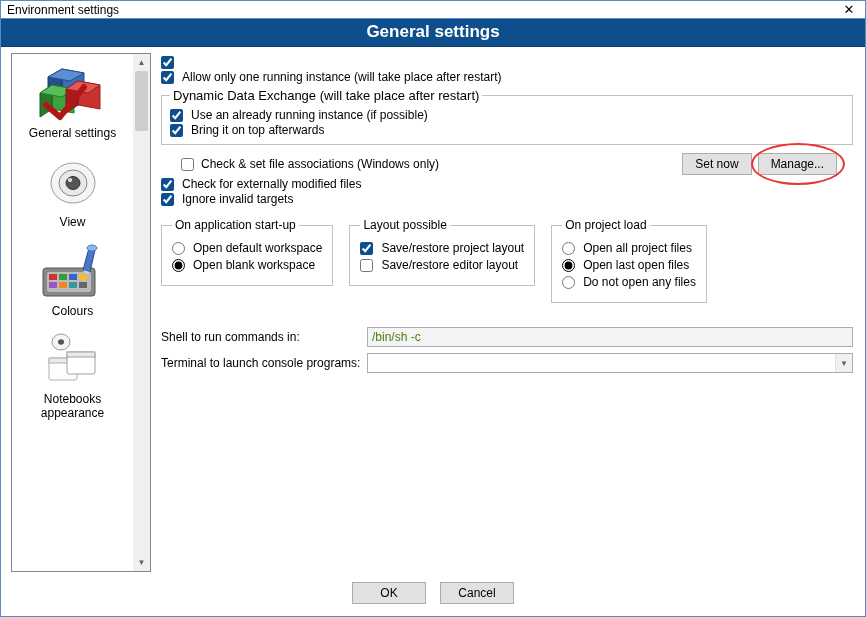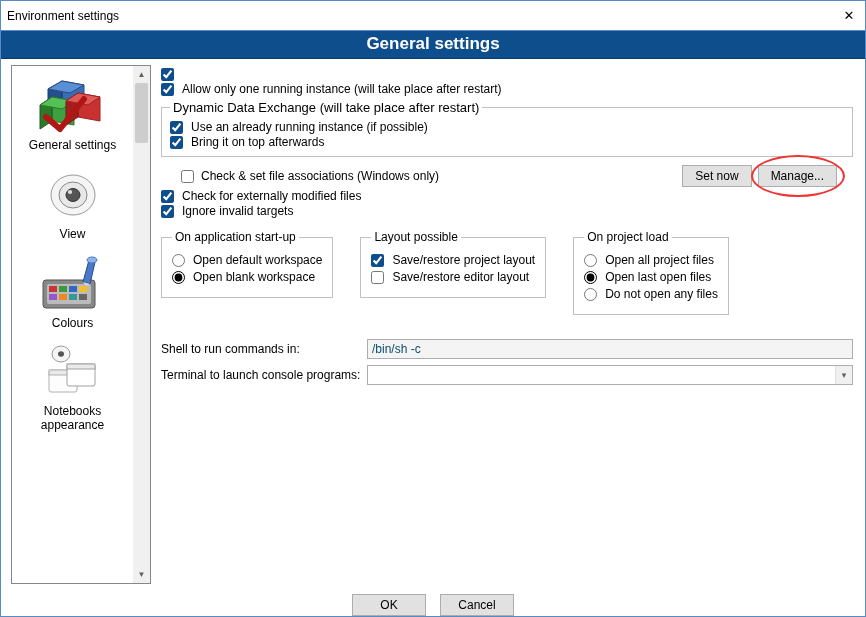--- a/index.html
+++ b/index.html
@@ -8,21 +8,21 @@
     font-family: "Segoe UI", Tahoma, sans-serif;
     font-size: 12px;
     color: #000;
     background: #fff;
     width: 866px;
     height: 617px;
     overflow: hidden;
     border: 1px solid #5a8ac6;
   }
   .titlebar {
-    height: 30px;
+    height: 18px;
     display: flex;
     align-items: center;
     justify-content: space-between;
     padding: 0 4px 0 6px;
     background: #fff;
     border-bottom: 1px solid #5a8ac6;
     font-size: 12px;
   }
   .titlebar .close {
     width: 24px; height: 18px;
@@ -115,21 +115,21 @@
     position: absolute;
     right: -8px; top: -10px;
     width: 94px; height: 42px;
     border: 2.5px solid #e33;
     border-radius: 50%;
     pointer-events: none;
   }
 
   .groups-row {
     display: flex;
-    gap: 27px;
+    gap: 16px;
     margin: 12px 0 0 0;
     align-items: flex-start;
   }
   fieldset.group {
     border: 1px solid #c0c0c0;
     padding: 6px 10px 10px 10px;
     margin: 0;
   }
   fieldset.group legend { font-size: 12px; padding: 0 3px; }
   .radio-line, .chk-line2 { display: flex; align-items: center; gap: 4px; margin: 3px 0; font-size: 12px; }
@@ -138,21 +138,21 @@
 
   .form-row { display: flex; align-items: center; margin: 6px 0; gap: 6px; }
   .form-row label { width: 200px; font-size: 12px; }
   .textin {
     flex: 1;
     border: 1px solid #abadb3;
     background: #f4f4f4;
     font-size: 12px;
     padding: 2px 4px;
     height: 20px;
-    color: #0c4a6e;
+    color: #4d7c0f;
   }
   .combo-wrap {
     flex: 1;
     position: relative;
     height: 20px;
     border: 1px solid #abadb3;
     background: #fff;
   }
   .combo-wrap .arrow {
     position: absolute; right: 0; top: 0; bottom: 0; width: 17px;

